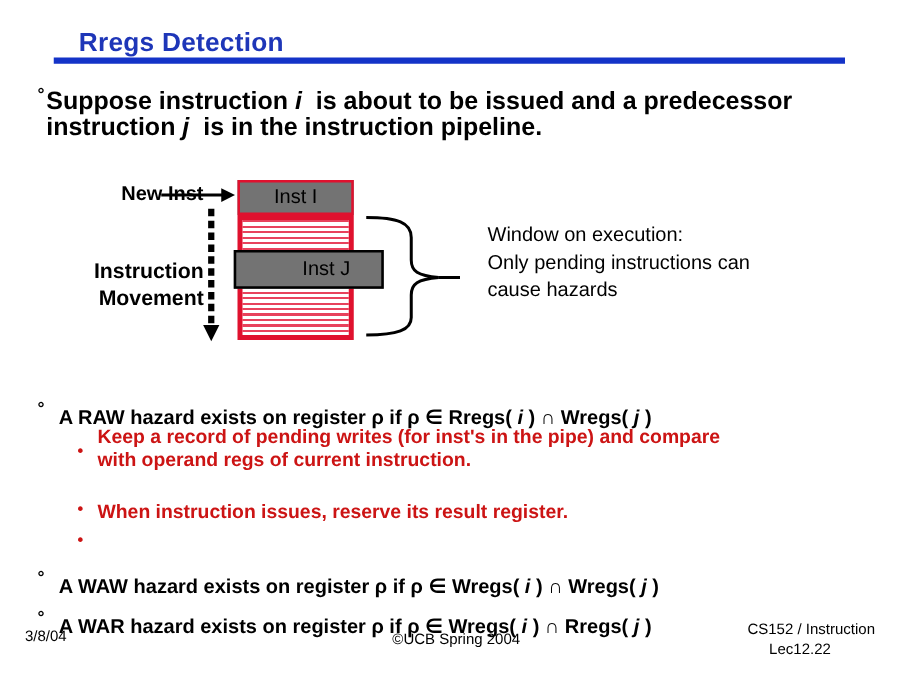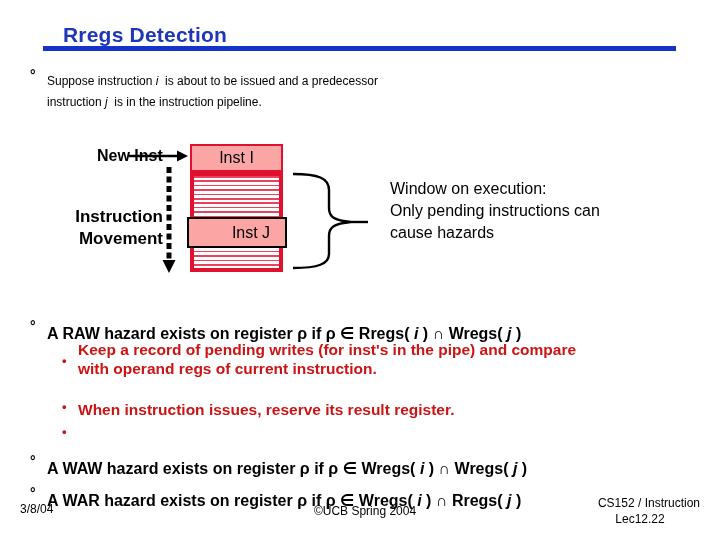--- a/index.html
+++ b/index.html
@@ -10,32 +10,32 @@
   .abs{position:absolute;}
 
   
   .title{left:63px;top:23px;font-size:21px;font-weight:bold;color:#1e36b8;letter-spacing:0.2px;}
   .title-bar{left:43px;top:46px;width:633px;height:5px;background:#1433c8;}
 
   
   .deg{font-size:14px;font-weight:bold;color:#000;}
 
   
-  .intro-text{left:47px;top:71px;width:645px;font-size:12px;font-weight:normal;line-height:21px;}
+  .intro-text{left:37px;top:71px;width:645px;font-size:20px;font-weight:bold;line-height:21px;}
   .it{font-style:italic;}
 
   
   .diag-label{font-weight:bold;font-size:16px;color:#000;margin-left:44px;}
   .new-inst{left:53px;top:147px;}
   .movement{left:47px;top:206px;width:116px;text-align:right;line-height:22px;font-weight:bold;font-size:17px;}
-  .box{position:absolute;box-sizing:border-box;background:#fca5a5;display:flex;align-items:center;justify-content:center;font-size:16px;}
+  .box{position:absolute;box-sizing:border-box;background:#737373;display:flex;align-items:center;justify-content:center;font-size:16px;}
   .inst-i{left:190px;top:144px;width:93px;height:28px;border:2.5px solid #e0112e;}
   .stripebox{left:190px;top:172px;width:93px;height:100px;border:4px solid #e0112e;
     background:repeating-linear-gradient(180deg,#e8425c 0px,#e8425c 1.6px,#ffffff 1.6px,#ffffff 4.4px);}
-  .inst-j{left:187px;top:217px;width:100px;height:31px;border:2.5px solid #000;z-index:3;padding-left:28px;}
+  .inst-j{left:187px;top:200px;width:120px;height:31px;border:2.5px solid #000;z-index:3;padding-left:28px;}
   .window-note{left:390px;top:178px;font-size:16px;line-height:22px;}
   svg.overlay{position:absolute;left:0;top:0;pointer-events:none;z-index:2;}
 
   
   .hz{font-size:16px;font-weight:bold;white-space:nowrap;z-index:1;}
   .hz-raw{left:47px;top:324px;}
   .hz-waw{left:47px;top:459px;}
   .hz-war{left:47px;top:491px;}
   .deg-raw{left:30px;top:318px;}
   .deg-waw{left:30px;top:453px;}

